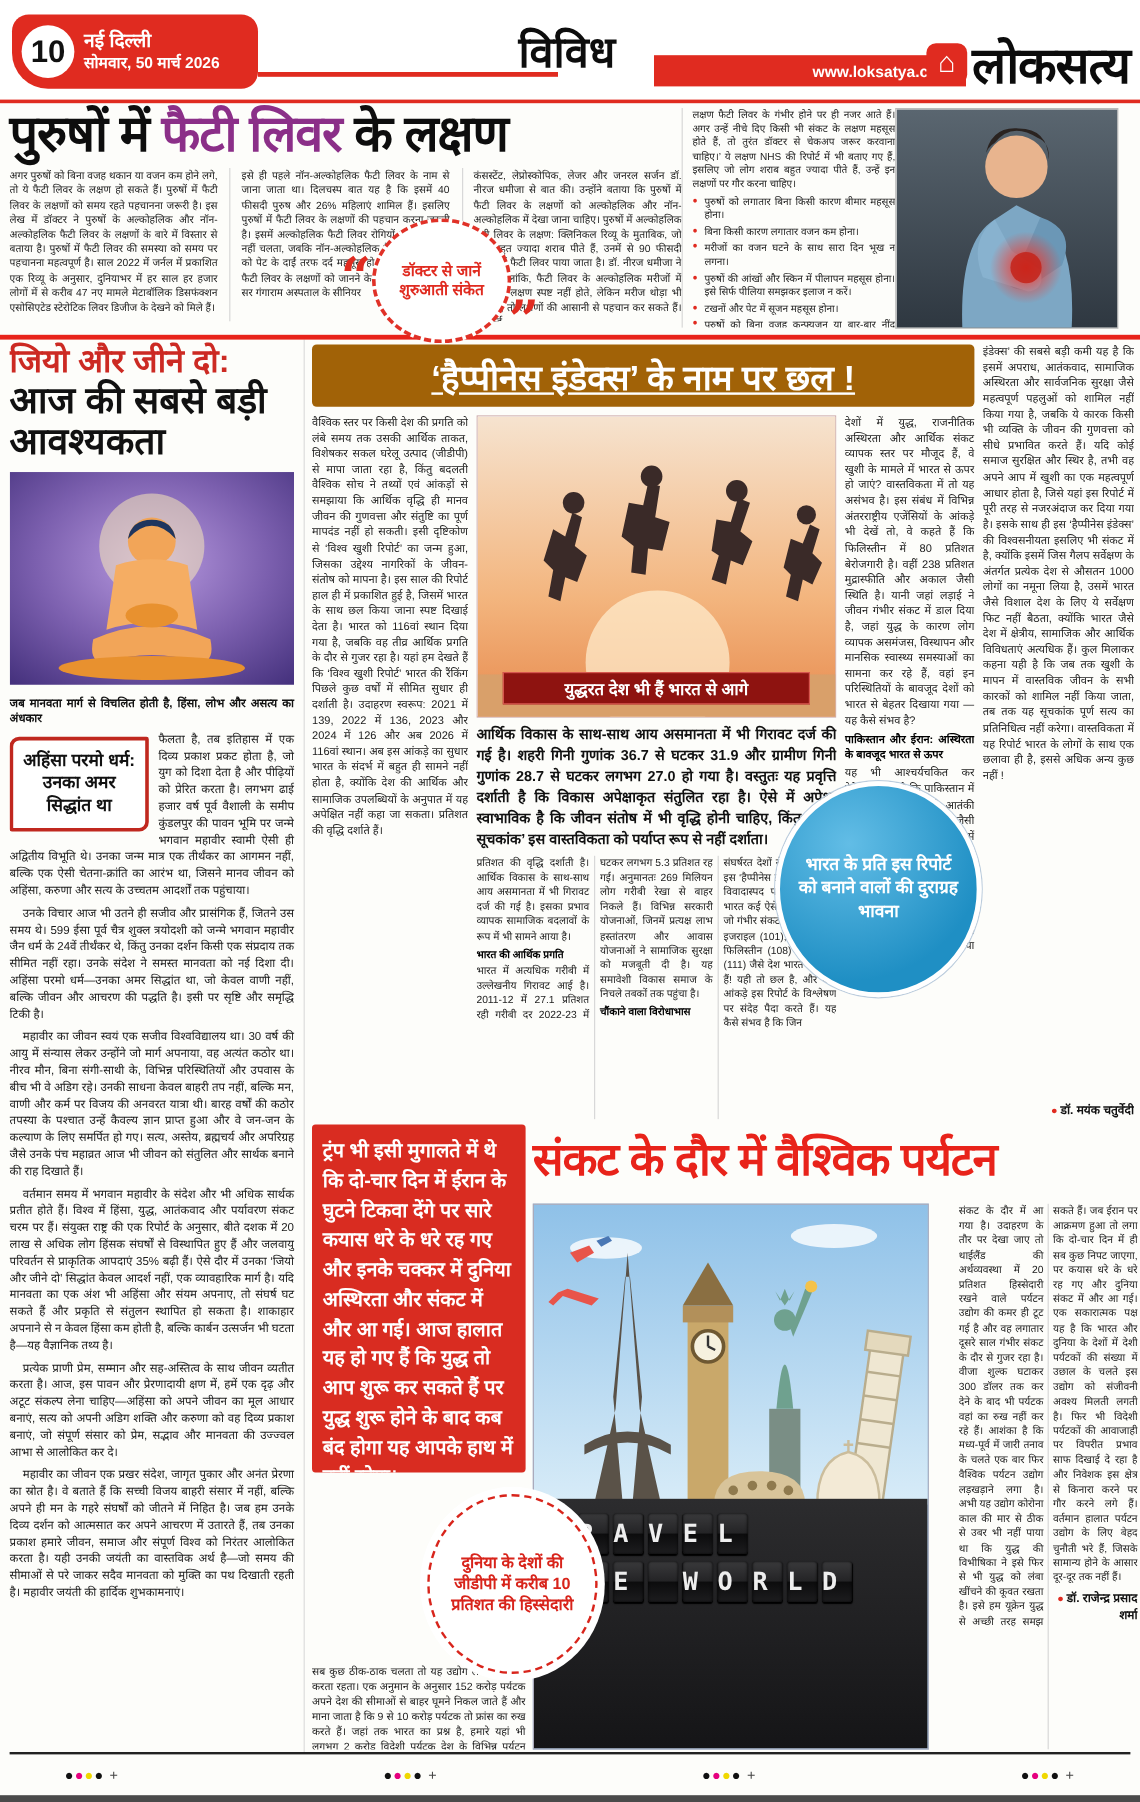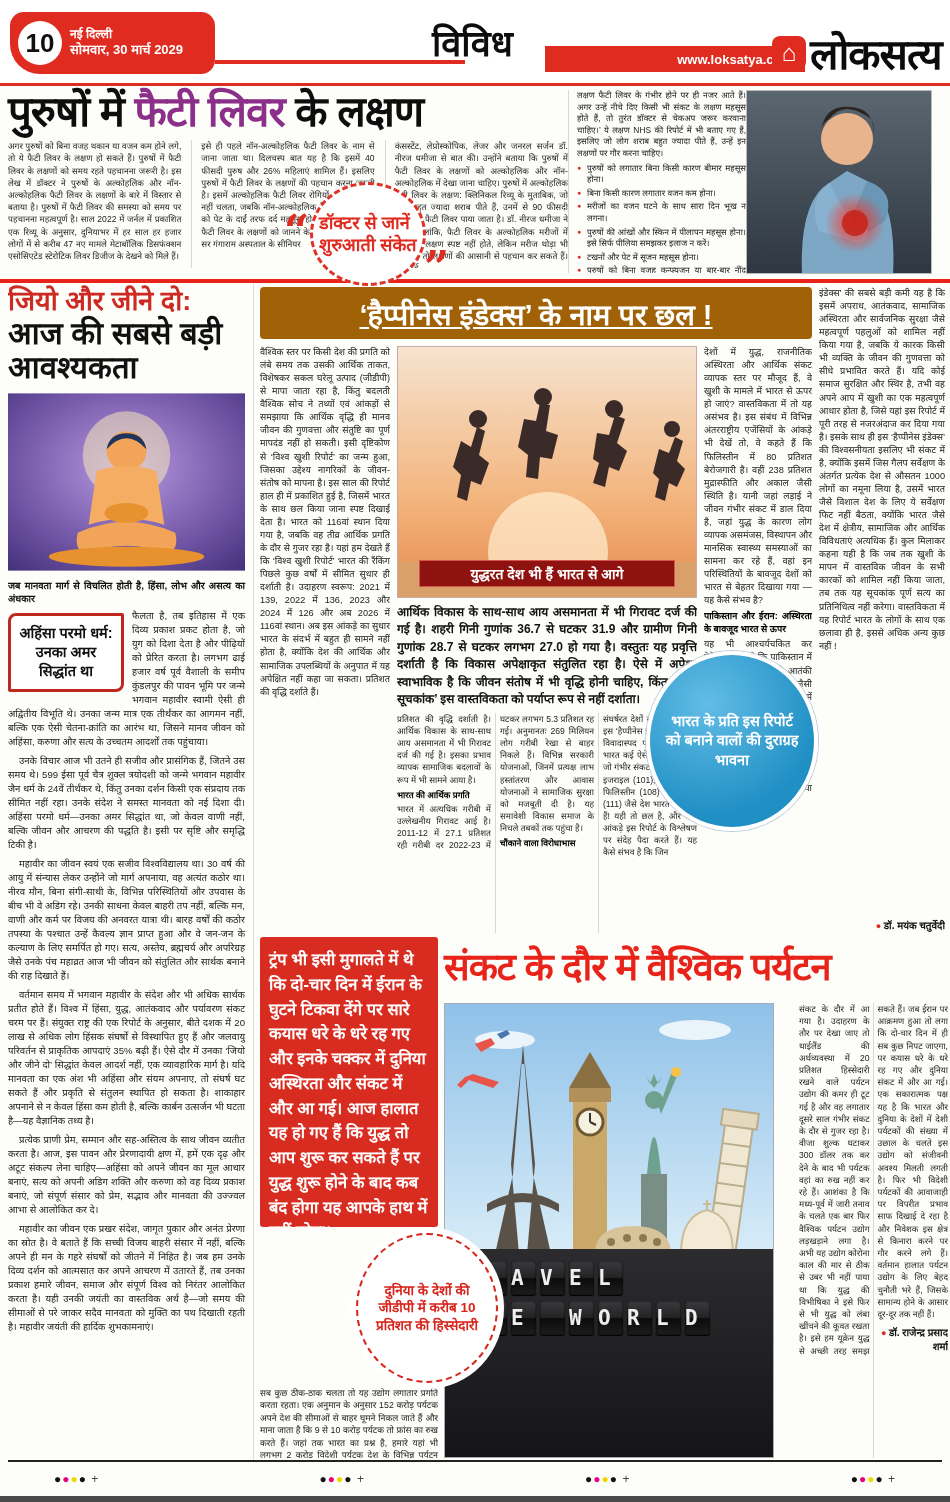--- a/index.html
+++ b/index.html
@@ -4,41 +4,41 @@
 <style>
   * { margin:0; padding:0; box-sizing:border-box; }
   body { background:#888; font-family:"Liberation Sans","DejaVu Sans",sans-serif; }
   .page { width:950px; height:1502px; margin:0 auto; background:#fdfdfa; position:relative; overflow:hidden; }
 
   
   .hdr { height:86px; position:relative; border-bottom:3px solid #e02b20; background:#fff; }
   .hdr-left { position:absolute; left:10px; top:12px; width:205px; height:62px; background:#e02b20; border-radius:14px 14px 14px 30px; display:flex; align-items:center; padding:4px 8px; }
   .pg-circle { width:44px; height:44px; background:#fff; border-radius:50%; display:flex; align-items:center; justify-content:center; font-size:26px; font-weight:800; color:#111; flex:none; }
   .hdr-left .meta { color:#fff; font-weight:700; margin-left:8px; line-height:1.25; }
-  .hdr-left .meta .city { font-size:12px; }
+  .hdr-left .meta .city { font-size:16px; }
   .hdr-left .meta .date { font-size:13px; }
   .hdr-tail { position:absolute; left:215px; top:60px; width:250px; height:4px; background:#e02b20; }
   .section-name { position:absolute; left:432px; top:18px; font-size:36px; font-weight:800; color:#0d0d0d; }
   .hdr-web { position:absolute; left:545px; top:46px; width:260px; height:26px; background:#e02b20; color:#fff; font-weight:700; font-size:13px; display:flex; align-items:center; justify-content:flex-end; padding-right:12px; }
   .home-ic { position:absolute; left:772px; top:36px; width:34px; height:34px; background:#e02b20; border-radius:8px; color:#fff; font-size:24px; display:flex; align-items:center; justify-content:center; }
   .masthead { position:absolute; left:810px; top:24px; font-size:42px; font-weight:800; color:#0b0b0b; letter-spacing:-1px; }
 
   
   .fatty { height:197px; display:flex; padding:4px 8px 6px 8px; border-bottom:4px solid #e8231a; position:relative; }
   .fatty-main { width:560px; flex:none; }
   .fatty h1 { font-size:42px; font-weight:800; letter-spacing:-1px; line-height:1.05; color:#0d0d0d; white-space:nowrap; }
   .fatty h1 .pur { color:#8b2f88; }
   .fatty-cols { display:flex; gap:10px; margin-top:6px; height:128px; overflow:hidden; }
   .ncol { font-size:8.6px; line-height:1.42; text-align:justify; color:#1c1c1c; flex:1; }
   .ncol + .ncol { border-left:1px solid #d8d8d8; padding-left:9px; }
   .fatty-col4 { width:178px; flex:none; font-size:8.4px; line-height:1.38; text-align:justify; color:#1c1c1c; overflow:hidden; border-left:1px solid #d8d8d8; padding-left:8px; }
   .fatty-col4 ul { list-style:none; margin-top:3px; }
   .fatty-col4 li { padding-left:10px; position:relative; margin-bottom:2px; }
   .fatty-col4 li::before { content:"●"; color:#e02b20; position:absolute; left:0; top:0; font-size:7px; }
-  .doc-callout { position:absolute; left:310px; top:96px; width:116px; height:104px; background:#fff; border:3px dashed #e03127; border-radius:50%; display:flex; align-items:center; justify-content:center; text-align:left; color:#e02b20; font-weight:800; font-size:18px; line-height:1.25; z-index:4; padding:6px; }
+  .doc-callout { position:absolute; left:310px; top:96px; width:116px; height:104px; background:#fff; border:3px dashed #e03127; border-radius:50%; display:flex; align-items:center; justify-content:center; text-align:center; color:#e02b20; font-weight:800; font-size:13px; line-height:1.25; z-index:4; padding:6px; }
   .q1 { position:absolute; left:284px; top:120px; font-size:44px; color:#e02b20; font-weight:800; z-index:5; font-family:"DejaVu Serif",serif; }
   .q2 { position:absolute; left:424px; top:156px; font-size:44px; color:#e02b20; font-weight:800; z-index:5; font-family:"DejaVu Serif",serif; }
   .man-photo { width:186px; flex:none; height:184px; border:1px solid #bbb; position:relative; overflow:hidden; }
 
   
   .main { display:flex; padding:0 8px; gap:6px; height:1177px; }
   .rail-left { width:246px; flex:none; border-right:1px solid #ddd; padding:4px 8px 0 0; overflow:hidden; }
   .rail-right { width:688px; flex:none; display:flex; flex-direction:column; }
 
   
@@ -68,21 +68,21 @@
   .byline { text-align:right; font-size:10px; font-weight:800; color:#111; margin-top:4px; }
   .byline::before { content:"● "; color:#e02b20; font-size:9px; }
   .ellipse { position:absolute; left:386px; top:368px; width:172px; height:180px; border-radius:50%; background:radial-gradient(circle at 35% 28%, #62bde6, #1f8fc4 70%); border:4px solid #fff; box-shadow:0 0 0 1px #bcd; color:#fff; font-weight:800; font-size:14.5px; line-height:1.35; text-align:center; display:flex; align-items:center; justify-content:center; padding:12px; z-index:6; }
 
   
   .tour { position:relative; height:525px; display:grid; grid-template-columns:178px 330px 168px; grid-template-rows:60px 1fr; gap:6px; padding-top:4px; }
   .tour-h { grid-column:2/4; grid-row:1; color:#e8231a; font-size:38px; font-weight:800; letter-spacing:-1px; line-height:1; align-self:center; white-space:nowrap; }
   .tour-left { grid-column:1; grid-row:1/3; display:flex; flex-direction:column; }
   .tour-redbox { background:#d92c21; color:#fff; font-size:16.5px; font-weight:700; line-height:1.5; padding:10px 9px; border-radius:3px; height:290px; flex:none; overflow:hidden; }
   .tour-leftcol { font-size:8.8px; line-height:1.42; text-align:justify; color:#1b1b1b; margin-top:160px; overflow:hidden; flex:1; }
-  .tour-circle { position:absolute; left:96px; top:300px; width:142px; height:150px; background:#fff; border:2.5px dashed #d8241b; border-radius:50%; color:#d8241b; font-size:13.5px; font-weight:800; line-height:1.3; text-align:center; display:flex; align-items:center; justify-content:center; padding:10px; z-index:7; box-shadow:0 0 0 6px #fff; }
+  .tour-circle { position:absolute; left:96px; top:312px; width:142px; height:150px; background:#fff; border:2.5px dashed #d8241b; border-radius:50%; color:#d8241b; font-size:13.5px; font-weight:800; line-height:1.3; text-align:center; display:flex; align-items:center; justify-content:center; padding:10px; z-index:7; box-shadow:0 0 0 6px #fff; }
   .travel-img { grid-column:2; grid-row:2; position:relative; border:1px solid #aab; overflow:hidden; background:#9fc3e0; }
   .travel-img svg { position:absolute; top:0; left:0; }
   .board { position:absolute; left:0; bottom:0; width:100%; height:46%; background:linear-gradient(#2c2c2e,#151517); padding:12px 6px 6px 6px; text-align:left; }
   .board .row { margin-bottom:6px; }
   .tile { display:inline-block; width:25px; height:34px; margin:0 2px; background:linear-gradient(#3a3a3c 0%, #242426 48%, #0c0c0d 52%, #1d1d1f 100%); border-radius:3px; color:#eee; font-family:"DejaVu Sans Mono",monospace; font-size:21px; font-weight:700; line-height:34px; box-shadow:inset 0 0 2px #000, 0 1px 1px #000; }
   .tour-right { grid-column:3; grid-row:2; column-count:2; column-gap:8px; column-rule:1px solid #d8d8d8; font-size:8.6px; line-height:1.42; text-align:justify; color:#1b1b1b; overflow:hidden;margin-left:19px; }
   .tour-right .byl { break-inside:avoid; margin-top:6px; }
 
   
   .pfoot { height:36px; border-top:2px solid #222; margin:0 8px; display:flex; align-items:center; justify-content:space-between; padding:0 46px; }
@@ -93,21 +93,21 @@
 </head>
 <body>
 
 <div class="page">
 
   <div class="hdr">
     <div class="hdr-left">
       <div class="pg-circle">10</div>
       <div class="meta">
         <div class="city">नई दिल्ली</div>
-        <div class="date">सोमवार, 30 मार्च 2029</div>
+        <div class="date">सोमवार, 50 मार्च 2026</div>
       </div>
     </div>
     <div class="hdr-tail"></div>
     <div class="section-name">विविध</div>
     <div class="hdr-web">www.loksatya.com</div>
     <div class="home-ic">⌂</div>
     <div class="masthead">लोकसत्य</div>
   </div>
 
   <section class="fatty">

